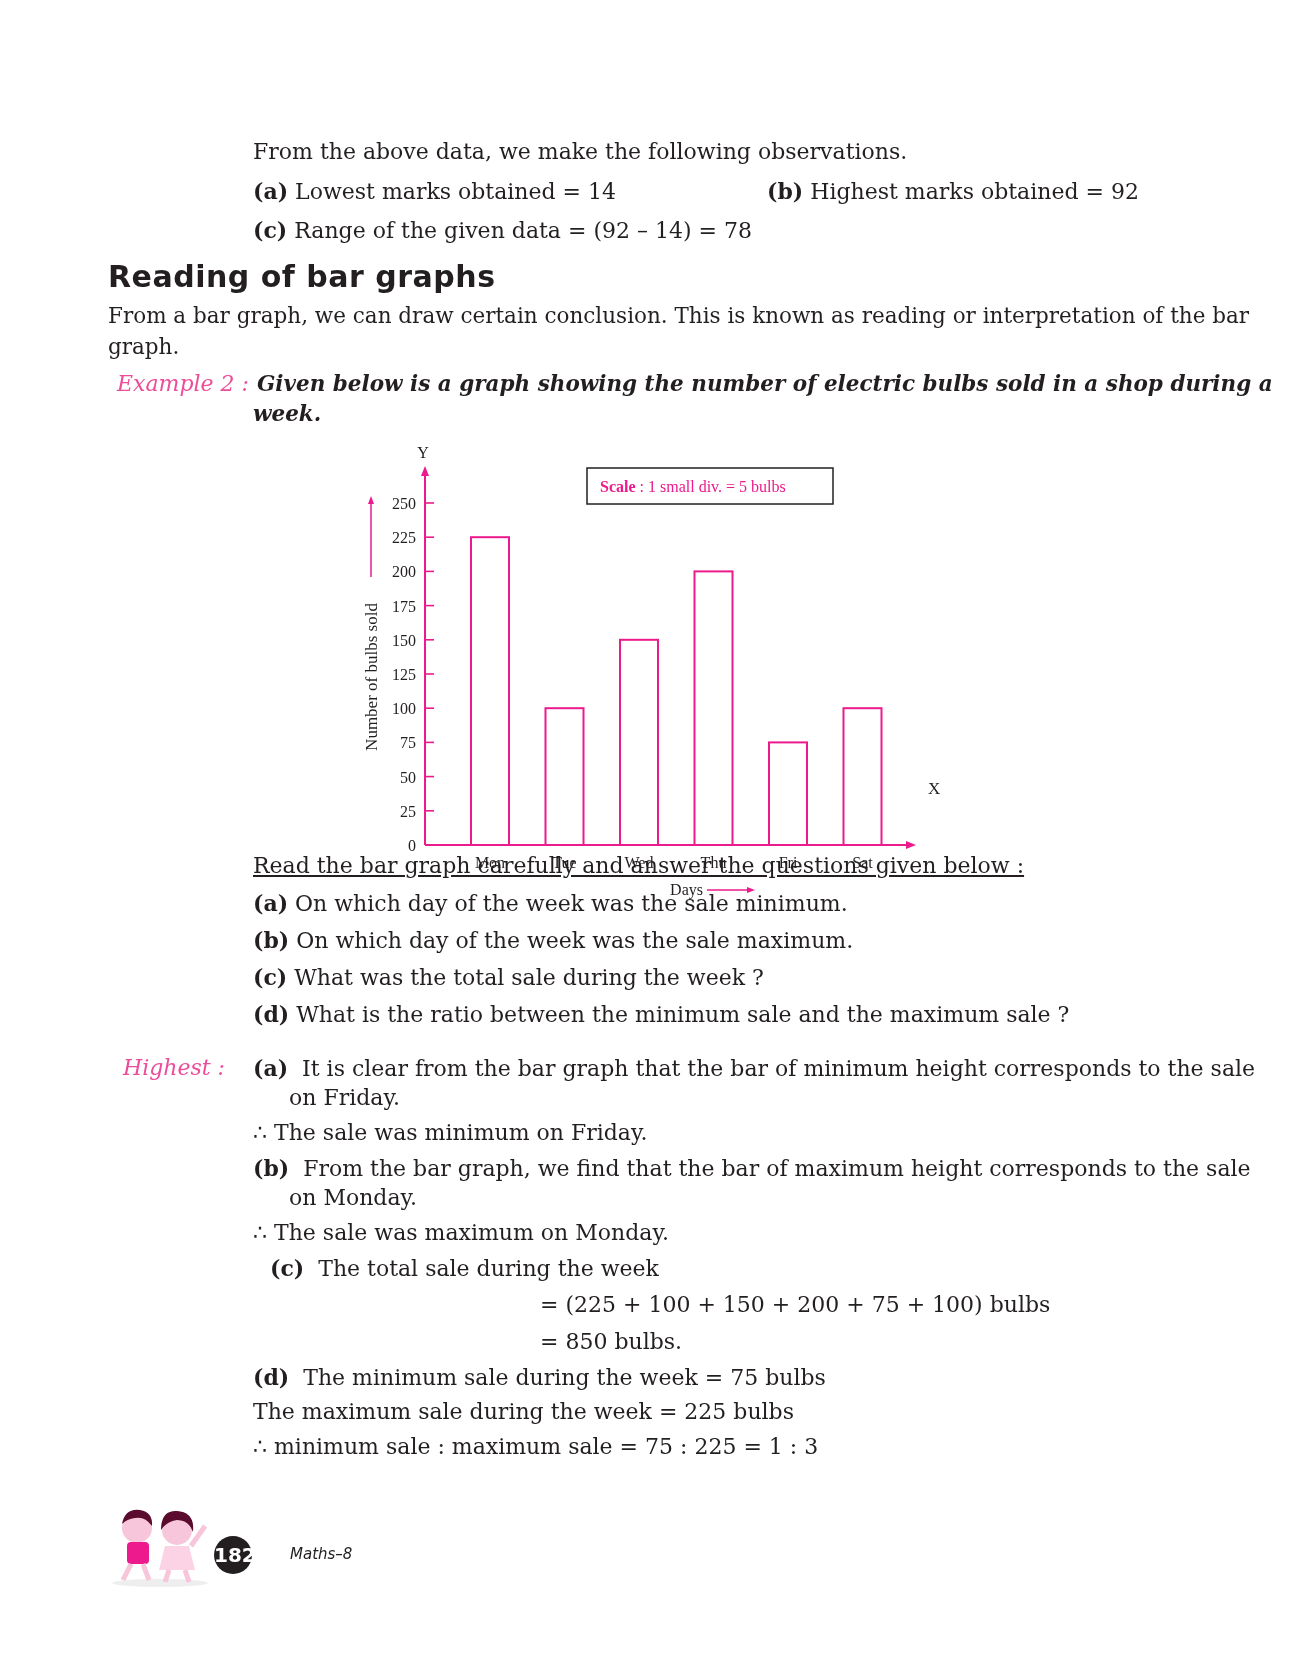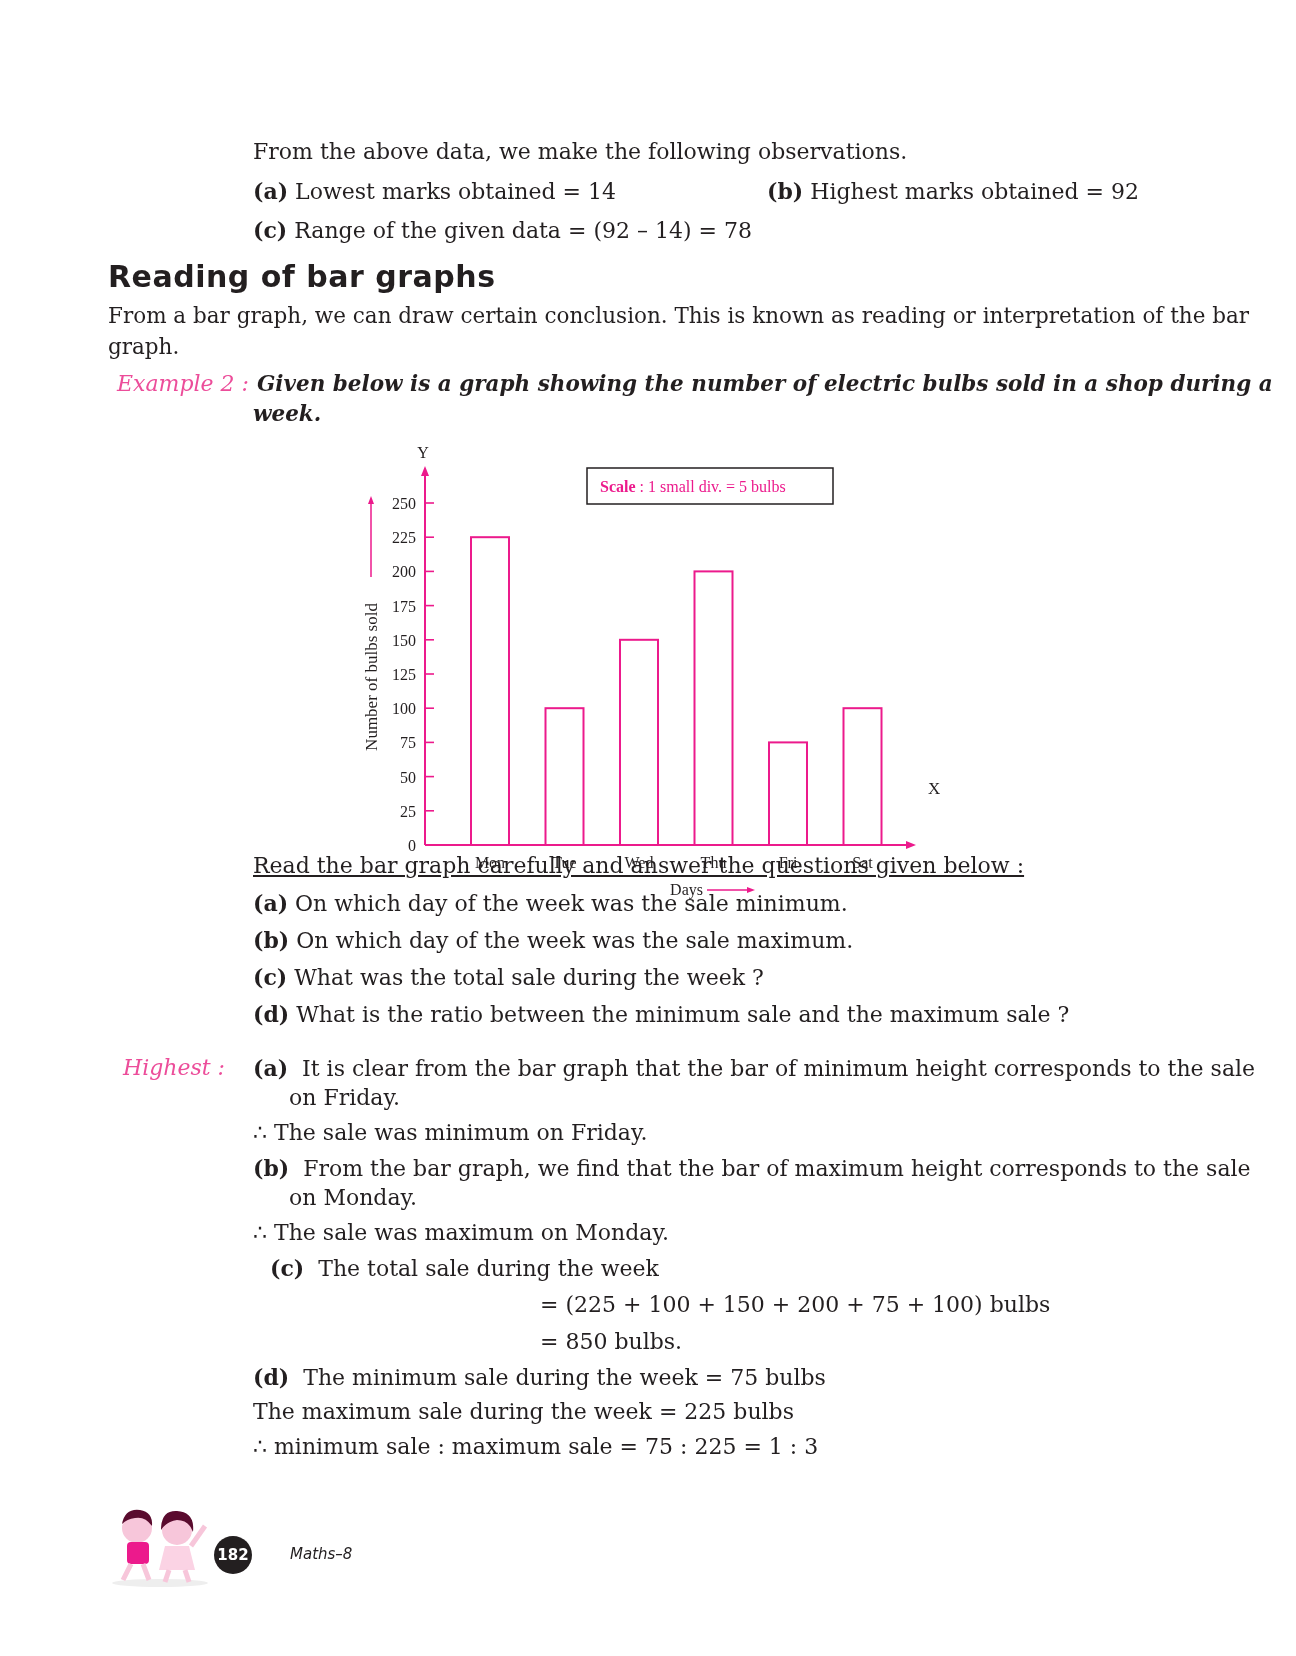--- a/index.html
+++ b/index.html
@@ -8,21 +8,21 @@
   .t { position:absolute; white-space:nowrap; font-size:22px; line-height:28px; }
   .b { font-weight:bold; }
   .pink { color:#ec4d9a; }
   .heading { position:absolute; left:108px; top:259px; font-family:"DejaVu Sans", sans-serif;
              font-weight:bold; font-size:30px; letter-spacing:0.5px; color:#231f20; }
   .ex-label { font-style:italic; color:#ec4d9a; }
   .ex-text { font-style:italic; font-weight:bold; }
   svg text { font-family:"Liberation Serif", serif; }
   .footer-badge { position:absolute; left:214px; top:1536px; width:38px; height:38px; border-radius:50%;
                   background:#231f20; color:#fff; font-family:"DejaVu Sans", sans-serif; font-weight:bold;
-                  font-size:15px; line-height:38px; text-align:center; }
+                  font-size:20px; line-height:38px; text-align:center; }
   .footer-book { position:absolute; left:260px; top:1545px; font-family:"DejaVu Sans", sans-serif;
                  font-style:italic; font-size:15px; color:#231f20;margin-left:30px; }
 </style>
 </head>
 <body>
 
 <div class="t" style="left:253px;top:138px;">From the above data, we make the following observations.</div>
 <div class="t" style="left:253px;top:177px;">
   <span class="b">(a)</span>
   <span>Lowest marks obtained = 14</span>

